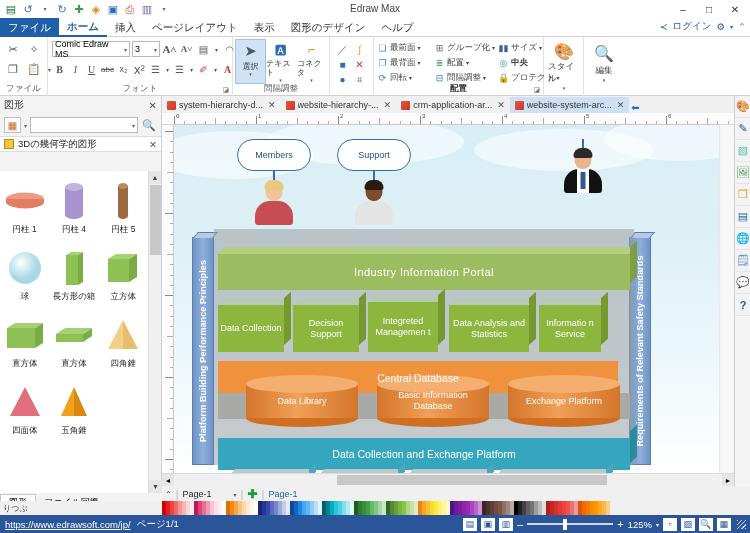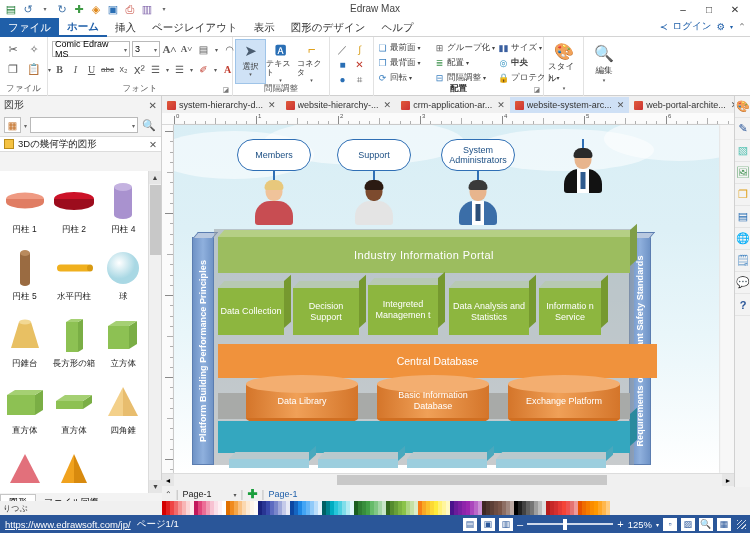--- a/index.html
+++ b/index.html
@@ -136,21 +136,21 @@
   .p-hair { position:absolute; left:50%; top:-1px; transform:translateX(-50%); width:19px; height:10px; border-radius:10px 10px 3px 3px; }
   .p-body { position:absolute; left:50%; bottom:0; transform:translateX(-50%); width:38px; height:24px; border-radius:15px 15px 3px 3px; }
   .p-shirt { position:absolute; left:50%; bottom:0; transform:translateX(-50%); width:12px; height:24px; background:#fff; }
   .p-tie { position:absolute; left:50%; bottom:4px; transform:translateX(-50%); width:5px; height:17px; background:#2f5b8f; }
 
   .pillar { position:absolute; background:linear-gradient(90deg,#6f93c6,#8fb0dd 50%,#6f93c6); border:1px solid #5b7db0; }
   .pillar .vtxt { position:absolute; left:50%; top:50%; transform:translate(-50%,-50%) rotate(-90deg); white-space:nowrap;
                   color:#fff; font-size:9px; font-weight:bold; letter-spacing:.1px; }
   .pillar .ptop { position:absolute; left:0; top:-6px; width:100%; height:6px; background:#b9c9e0; border:1px solid #5b7db0; border-bottom:none; transform:skewX(-40deg); transform-origin:bottom left;}
 
-  .band { position:absolute; display:flex; align-items:center; justify-content:center; color:#fff; text-align:center; }
+  .band { position:absolute; display:flex; align-items:center; justify-content:center; color:#fff; text-align:center;margin-top:17px; }
   .band .btxt { position:relative; z-index:2; }
   .band .top3d { position:absolute; left:0; top:-7px; width:100%; height:7px; transform:skewX(-42deg); transform-origin:bottom left; }
   .band .side3d{ position:absolute; right:-7px; top:-7px; width:7px; height:100%; transform:skewY(-42deg); transform-origin:bottom left;}
 
   .cyl { position:absolute; }
   .cyl .cbody { position:absolute; left:0; top:9px; width:100%; height:calc(100% - 18px); }
   .cyl .ctop  { position:absolute; left:0; top:0; width:100%; height:18px; border-radius:50%; }
   .cyl .cbot  { position:absolute; left:0; bottom:0; width:100%; height:18px; border-radius:50%; }
   .cyl .ctxt  { position:absolute; inset:0; display:flex; align-items:center; justify-content:center; text-align:center;
                 color:#fff; font-size:9px; line-height:11px; z-index:3; padding:0 6px; }
@@ -406,25 +406,20 @@
     <div class="dtab">
       <span class="dicon"></span>
       <span class="dname">crm-application-ar...</span>
       <span class="dx">✕</span>
     </div>
     <div class="dtab active">
       <span class="dicon"></span>
       <span class="dname">website-system-arc...</span>
       <span class="dx">✕</span>
     </div>
-    <div class="dtab">
-      <span class="dicon"></span>
-      <span class="dname">web-portal-archite...</span>
-      <span class="dx">✕</span>
-    </div>
     <span class="tabnav">⬅</span>
 
   </div>
 
   <div class="lpanel">
     <div class="lp-head">
       <span>図形</span>
       <span class="lx">✕</span>
     </div>
     <div class="lp-search">
@@ -446,80 +441,53 @@
 
         <div class="shcell">
           <div class="art">
             <svg width="40" height="18" viewBox="0 0 40 18">
                 <ellipse cx="20" cy="7" rx="19" ry="6.5" fill="#ef9a82"></ellipse>
                 <path d="M1 7v3a19 6.5 0 0 0 38 0V7z" fill="#e07d63"></path>
               </svg>
           </div>
           <span class="cap">円柱 1</span>
         </div>
-        <div class="shcell">
-          <div class="art">
-            <svg width="42" height="20" viewBox="0 0 42 20">
-                <ellipse cx="21" cy="8" rx="20" ry="7" fill="#cc1228"></ellipse>
-                <path d="M1 8v4a20 7 0 0 0 40 0V8z" fill="#9c0c1d"></path>
-              </svg>
-          </div>
-          <span class="cap">円柱 2</span>
-        </div>
 
         <div class="shcell">
           <div class="art">
             <svg width="22" height="40" viewBox="0 0 22 40">
                 <path d="M2 6v28a9 4 0 0 0 18 0V6z" fill="#a992cf"></path>
                 <ellipse cx="11" cy="6" rx="9" ry="4" fill="#c4b2e0"></ellipse>
               </svg>
           </div>
           <span class="cap">円柱 4</span>
         </div>
         <div class="shcell">
           <div class="art">
             <svg width="14" height="40" viewBox="0 0 14 40">
                 <path d="M2 5v30a5 3 0 0 0 10 0V5z" fill="#9a6b41"></path>
                 <ellipse cx="7" cy="5" rx="5" ry="3" fill="#b98a5d"></ellipse>
               </svg>
           </div>
           <span class="cap">円柱 5</span>
-        </div>
-        <div class="shcell">
-          <div class="art">
-            <svg width="40" height="10" viewBox="0 0 40 10">
-                <rect x="3" y="1.5" width="34" height="7" rx="3.5" fill="#f0b01e"></rect>
-                <ellipse cx="36" cy="5" rx="3" ry="3.5" fill="#d89a12"></ellipse>
-              </svg>
-          </div>
-          <span class="cap">水平円柱</span>
         </div>
 
         <div class="shcell">
           <div class="art">
             <svg width="34" height="34" viewBox="0 0 34 34">
                 <defs>
                   <radialGradient id="sg" cx="38%" cy="34%">
                     <stop offset="0" stop-color="#ffffff"></stop>
                     <stop offset="1" stop-color="#a9d8e4"></stop>
                   </radialGradient>
                 </defs>
                 <circle cx="17" cy="17" r="16" fill="url(#sg)"></circle>
               </svg>
           </div>
           <span class="cap">球</span>
-        </div>
-        <div class="shcell">
-          <div class="art">
-            <svg width="34" height="36" viewBox="0 0 34 36">
-                <path d="M11 5 L23 5 L31 31 L3 31 Z" fill="#e8c063"></path>
-                <ellipse cx="17" cy="5" rx="6" ry="2.5" fill="#f2d893"></ellipse>
-              </svg>
-          </div>
-          <span class="cap">円錐台</span>
         </div>
         <div class="shcell">
           <div class="art">
             <svg width="22" height="40" viewBox="0 0 22 40">
                 <path d="M3 7 L15 7 L15 37 L3 37Z" fill="#8dc153"></path>
                 <path d="M15 7 L20 4 L20 34 L15 37Z" fill="#7aae45"></path>
                 <path d="M3 7 L8 4 L20 4 L15 7Z" fill="#a5d073"></path>
               </svg>
           </div>
           <span class="cap">長方形の箱</span>
@@ -719,31 +687,20 @@
         </div>
         <div class="role" style="left:163px; top:14px;">
           <div class="bubble">Support</div>
           <div class="stem"></div>
           <div class="person">
             <div class="p-body" style="background:#e4e4e4;"></div>
             <div class="p-head" style="background:#7d4b2e;"></div>
             <div class="p-hair" style="background:#2b1a12;"></div>
           </div>
         </div>
-        <div class="role" style="left:267px; top:14px;">
-          <div class="bubble">System Administrators</div>
-          <div class="stem"></div>
-          <div class="person">
-            <div class="p-body" style="background:#3b6ea8;"></div>
-            <div class="p-shirt"></div>
-            <div class="p-tie" style="background:#2b4e78"></div>
-            <div class="p-head" style="background:#e8b58d;"></div>
-            <div class="p-hair" style="background:#3a3a3a;"></div>
-          </div>
-        </div>
         <div class="role" style="left:372px; top:14px;">
           <div class="stem"></div>
           <div class="person">
             <div class="p-body" style="background:#121212;"></div>
             <div class="p-shirt"></div>
             <div class="p-tie" style="background:#2f5b8f"></div>
             <div class="p-head" style="background:#e8b58d;"></div>
             <div class="p-hair" style="background:#2a2a2a;"></div>
           </div>
         </div>
@@ -784,21 +741,21 @@
           <span class="top3d" style="background:#b7c9b3;"></span>
             <span class="side3d" style="background:#76992f;"></span>
           <span class="btxt">Data Analysis and Statistics</span>
         </div>
         <div class="band" style="left:365px; top:163px; width:62px; height:47px; background:#8db63f; font-size:9px; line-height:11px;">
           <span class="top3d" style="background:#b7c9b3;"></span>
             <span class="side3d" style="background:#76992f;"></span>
           <span class="btxt">Informatio n Service</span>
         </div>
 
-        <div class="band" style="left:44px; top:219px; width:439px; height:34px; background:#f0923c; font-size:10.5px;">
+        <div class="band" style="left:44px; top:219px; width:400px; height:34px; background:#f0923c; font-size:10.5px;">
           <span class="btxt">Central Database</span>
         </div>
 
         <div class="slab" style="left:44px; top:268px; width:412px; height:26px;"></div>
 
         <div class="cyl" style="left:72px; top:250px; width:112px; height:52px;">
           <div class="cbot" style="background:#d06f22;"></div>
           <div class="cbody" style="background:linear-gradient(90deg,#d4752a,#f0a057 45%,#d4752a);"></div>
           <div class="ctop" style="background:#f3ae70;"></div>
           <div class="ctxt">Data Library</div>
@@ -811,20 +768,21 @@
         </div>
         <div class="cyl" style="left:334px; top:250px; width:112px; height:52px;">
           <div class="cbot" style="background:#d06f22;"></div>
           <div class="cbody" style="background:linear-gradient(90deg,#d4752a,#f0a057 45%,#d4752a);"></div>
           <div class="ctop" style="background:#f3ae70;"></div>
           <div class="ctxt">Exchange Platform</div>
         </div>
 
         <div class="band" style="left:44px; top:296px; width:412px; height:32px; background:#34a7bf; font-size:10.5px;">
           <span class="side3d" style="background:#2a8a9e;"></span>
+          <span class="btxt">Data Collection and Exchange Platform</span>
         </div>
 
         <div class="band" style="left:55px;  top:334px; width:80px; height:9px; background:#9ccede;">
             <span class="top3d" style="background:#b9c9cd;"></span>
             <span class="side3d" style="background:#49a8bd;"></span>
           </div>
         <div class="band" style="left:144px; top:334px; width:80px; height:9px; background:#9ccede;">
             <span class="top3d" style="background:#b9c9cd;"></span>
             <span class="side3d" style="background:#49a8bd;"></span>
           </div>

